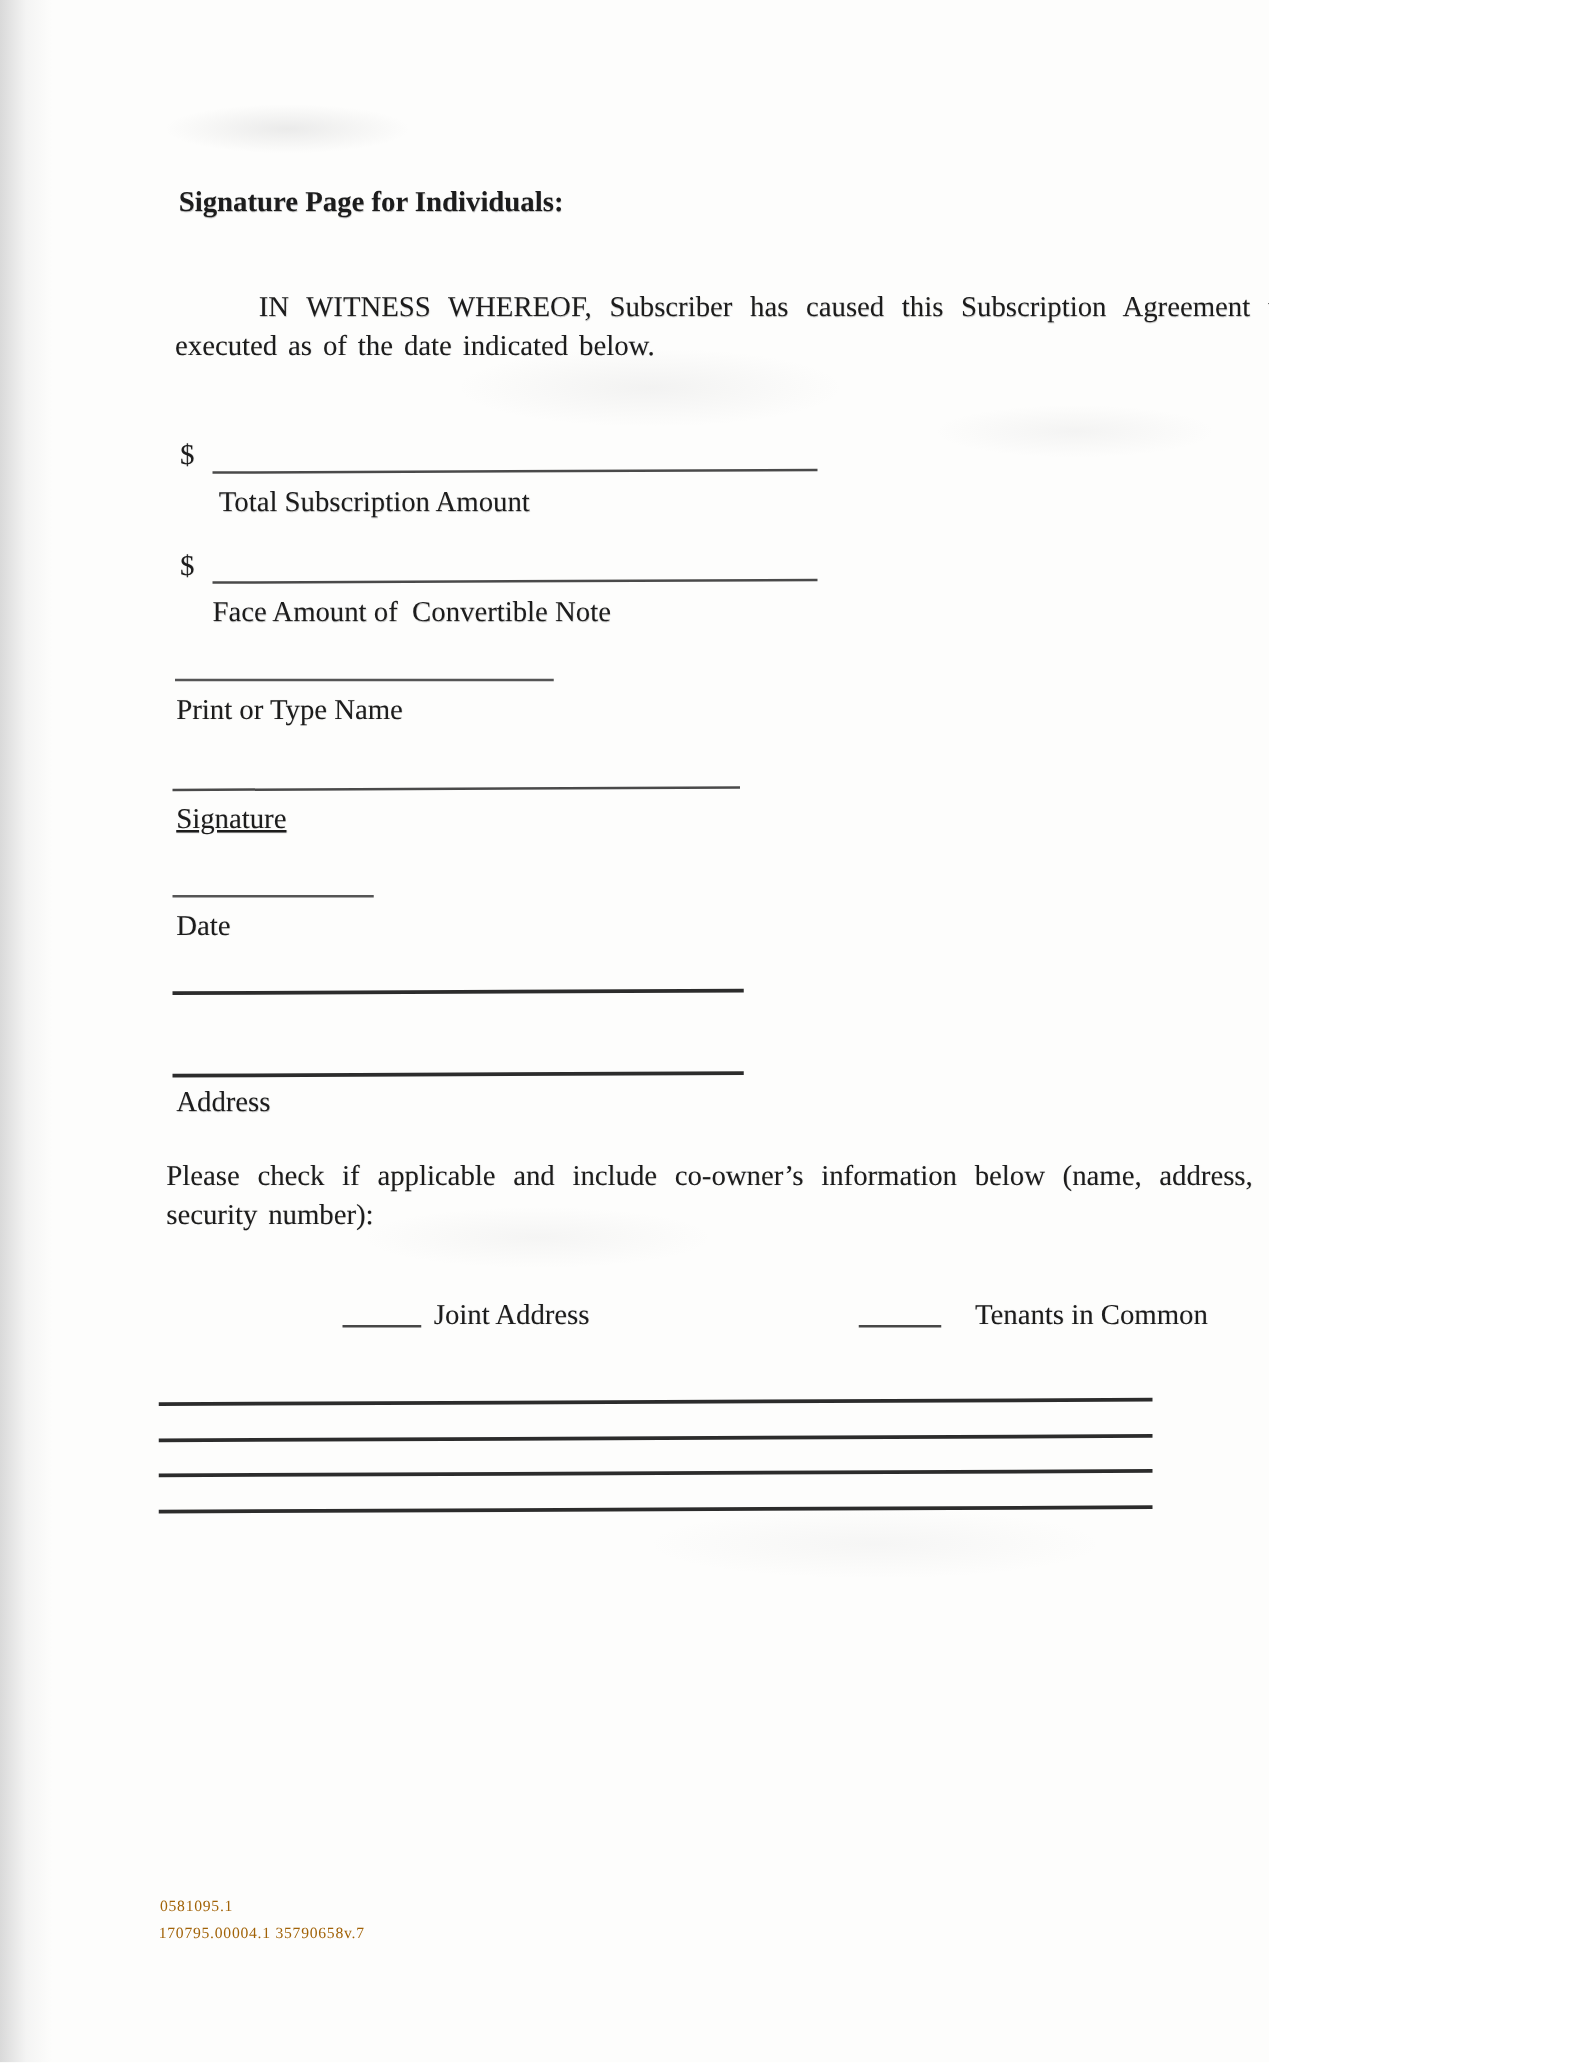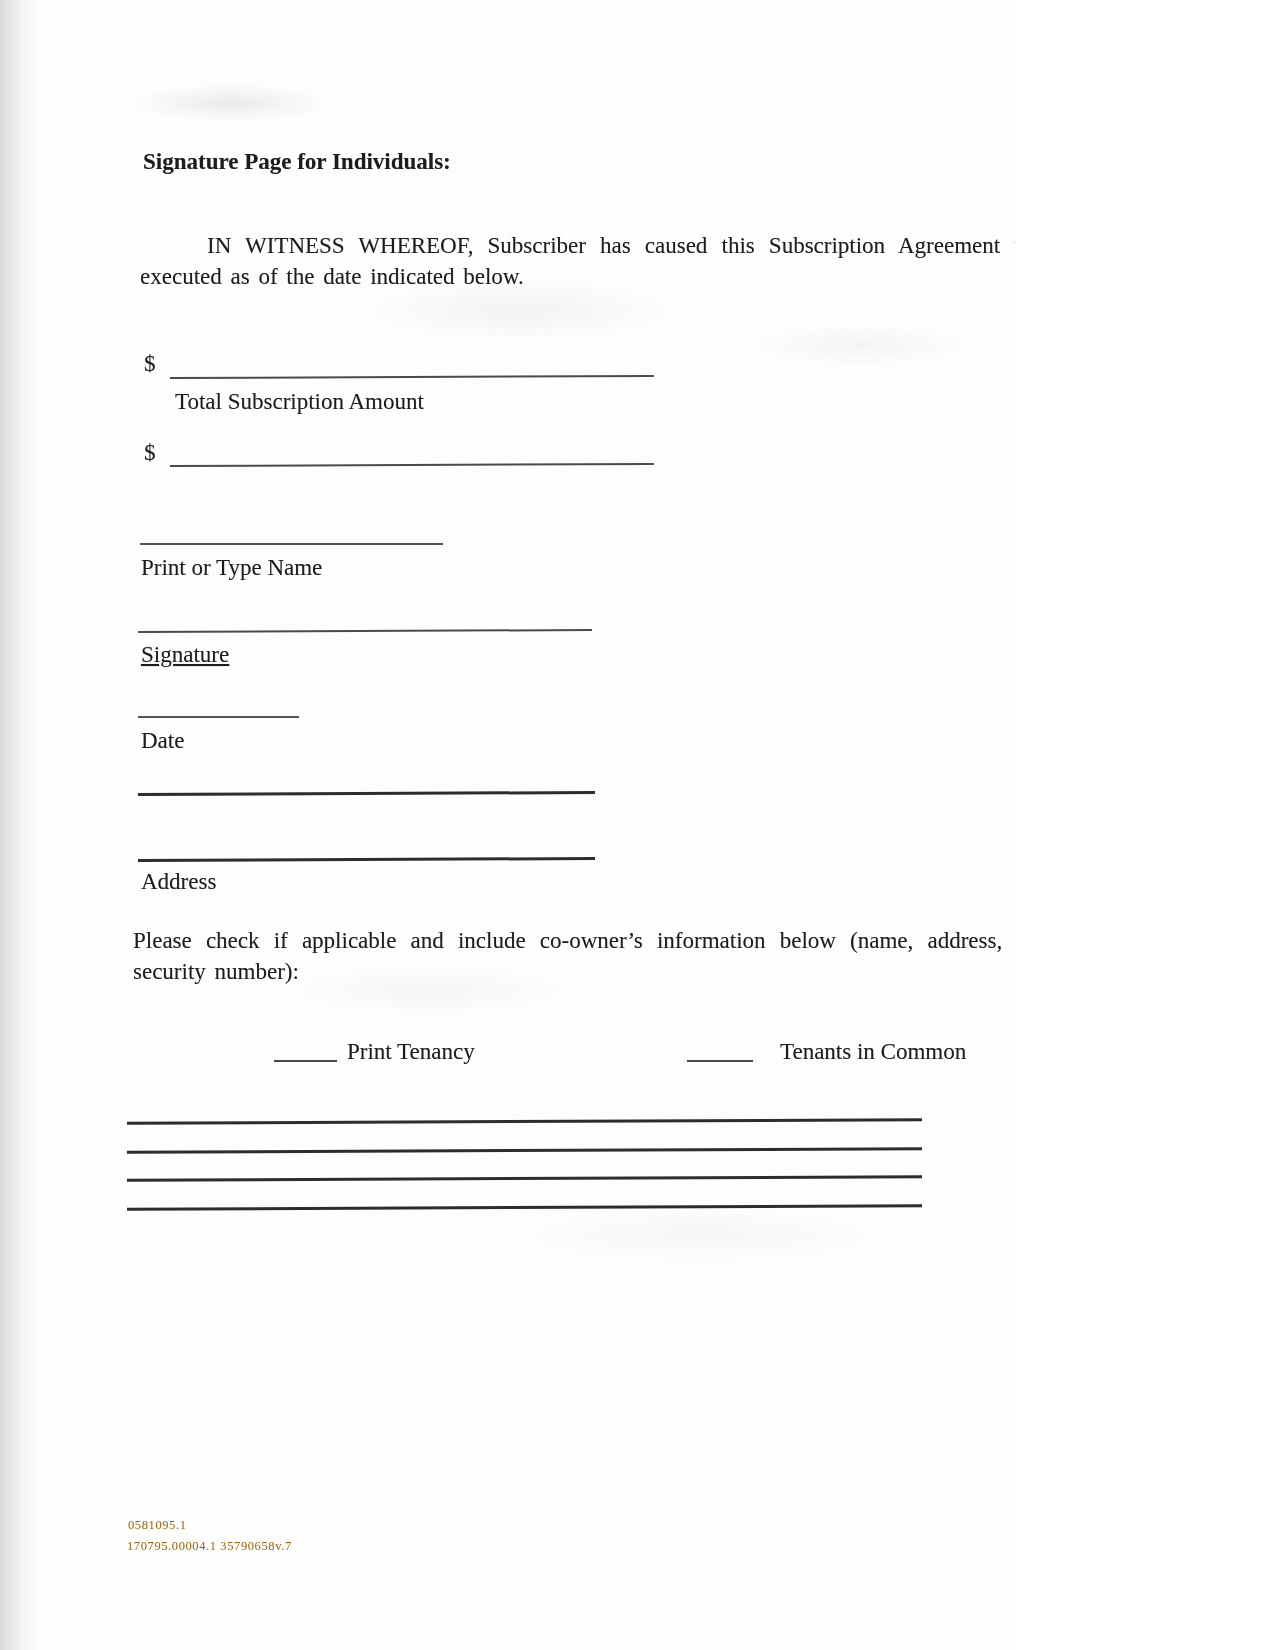--- a/index.html
+++ b/index.html
@@ -56,38 +56,39 @@
   <div class="abs t title" style="left:143px; top:148px;">Signature Page for Individuals:</div>
 
   <div class="abs t para indent" style="left:140px; top:230px; width:928px;">IN WITNESS WHEREOF, Subscriber has caused this Subscription Agreement to be executed as of the date indicated below.</div>
 
   <div class="abs t" style="left:144px; top:350px;">$</div>
   <div class="fill-line tilt" style="left:170px; top:376px; width:484px; border-bottom-width:2px; border-bottom-color:#4a4a4a;"></div>
   <div class="abs t" style="left:175px; top:388px;">Total Subscription Amount</div>
 
   <div class="abs t" style="left:144px; top:439px;">$</div>
   <div class="fill-line tilt" style="left:170px; top:464px; width:484px; border-bottom-color:#4a4a4a;"></div>
+  <div class="abs t pre" style="left:170px; top:476px;">Face Amount of  Convertible Note</div>
 
   <div class="fill-line" style="left:140px; top:543px; width:303px; border-bottom-color:#555;"></div>
   <div class="abs t" style="left:141px; top:554px;">Print or Type Name</div>
 
   <div class="fill-line tilt" style="left:138px; top:630px; width:454px; border-bottom-color:#4a4a4a;"></div>
   <div class="abs t" style="left:141px; top:641px;text-decoration:underline;">Signature</div>
 
   <div class="fill-line" style="left:138px; top:716px; width:161px; border-bottom-color:#555;"></div>
   <div class="abs t" style="left:141px; top:727px;">Date</div>
 
   <div class="fill-line thick tilt" style="left:138px; top:792px; width:457px;"></div>
   <div class="fill-line thick tilt" style="left:138px; top:858px; width:457px;"></div>
   <div class="abs t" style="left:141px; top:868px;">Address</div>
 
   <div class="abs t para" style="left:133px; top:925px; width:937px;">Please check if applicable and include co-owner’s information below (name, address, social security number):</div>
 
   <div class="fill-line" style="left:274px; top:1060px; width:63px; border-bottom-color:#474747;"></div>
-  <div class="abs t" style="left:347px; top:1038px;">Print Tenancy</div>
+  <div class="abs t" style="left:347px; top:1038px;">Joint Address</div>
   <div class="fill-line" style="left:687px; top:1060px; width:66px; border-bottom-color:#474747;"></div>
   <div class="abs t" style="left:760px; top:1038px;margin-left:20px;">Tenants in Common</div>
 
   <div class="fill-line thick tilt" style="left:127px; top:1120px; width:795px;"></div>
   <div class="fill-line thick tilt" style="left:127px; top:1149px; width:795px;"></div>
   <div class="fill-line thick tilt" style="left:127px; top:1177px; width:795px;"></div>
   <div class="fill-line thick tilt" style="left:127px; top:1206px; width:795px;"></div>
 
 
   <svg class="ink" style="left:1030px; top:1478px;" width="215" height="85" viewBox="0 0 215 85">

